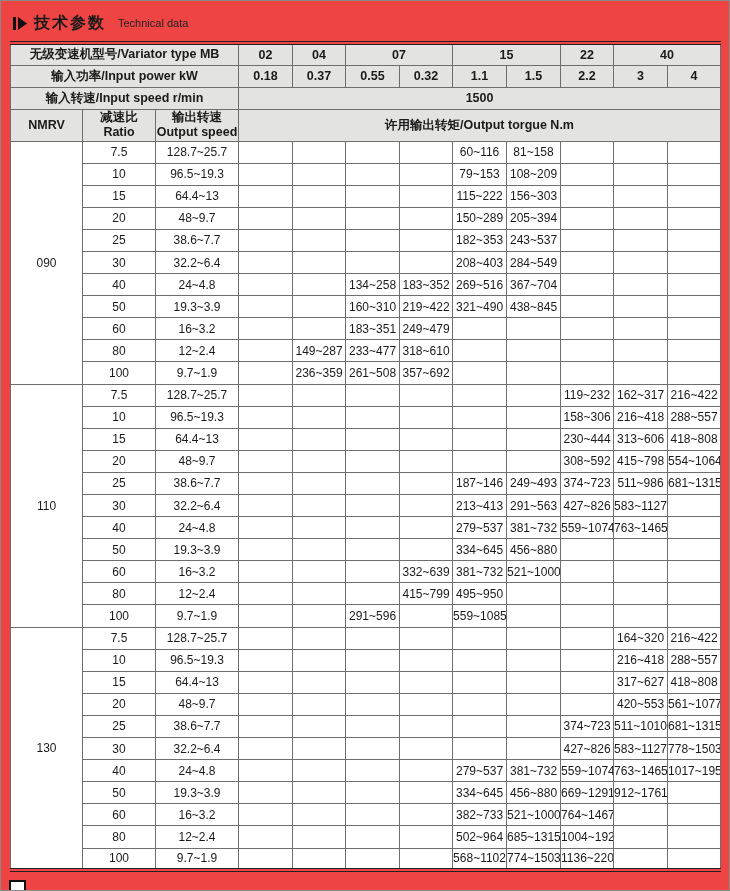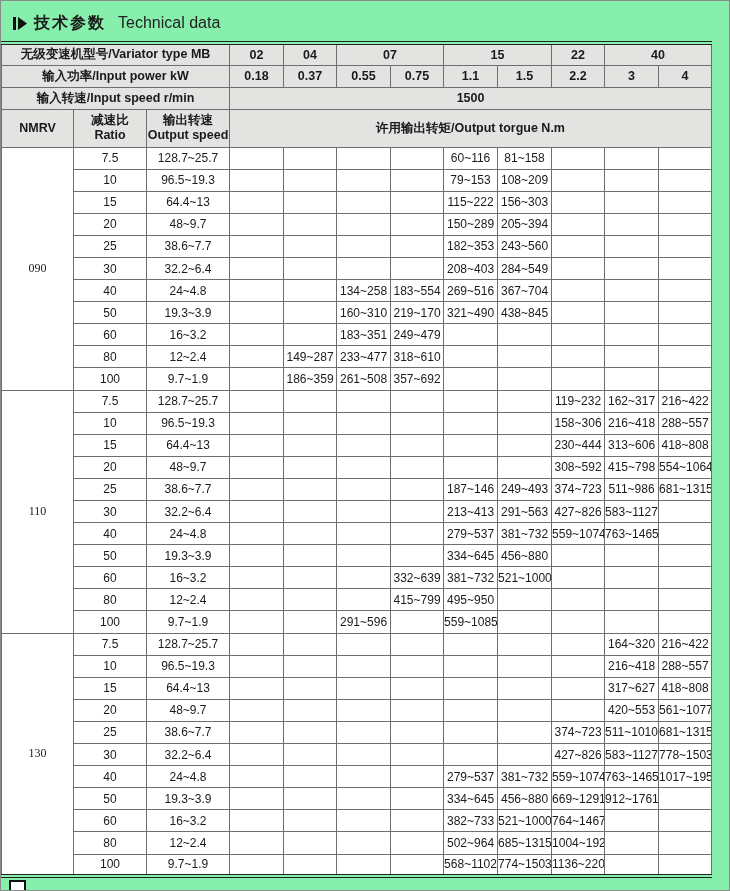--- a/index.html
+++ b/index.html
@@ -8,72 +8,72 @@
     background: #ffffff;
     font-family: "Liberation Sans", "DejaVu Sans", sans-serif;
     color: #1a1a1a;
   }
   .page {
     position: relative;
     width: 730px;
     height: 891px;
     box-sizing: border-box;
     border: 1px solid #8a8a8a;
-    background: #86efac;
+    background: #ef4444;
     overflow: hidden;
   }
   .title-row {
     display: flex;
     align-items: center;
     margin: 11px 0 7px 12px;
     height: 22px;
   }
   .title-icon {
     display: inline-flex;
     align-items: center;
     margin-right: 7px;
   }
   .title-zh {
     font-size: 16px;
     font-weight: bold;
     letter-spacing: 2px;
     margin-right: 12px;
   }
   .title-en {
-    font-size: 16px;
+    font-size: 11px;
     font-weight: normal;
     color: #222;
   }
   table.spec-table {
     border-collapse: collapse;
     table-layout: fixed;
     width: 710px;
-    margin-left: 0;
+    margin-left: 9px;
     border-top: 4px double #222;
     border-bottom: 4px double #222;
   }
   table.spec-table td {
     border: 1px solid #6e6e6e;
     text-align: center;
     vertical-align: middle;
     padding: 0;
     font-size: 12px;
     overflow: hidden;
     white-space: nowrap;
   }
   tr.hdr td {
     background: #e3e3e1;
     font-weight: bold;
     font-size: 12.5px;
   }
   tr.hdr { height: 22px; }
-  tr.col-hdr { height: 38px; }
+  tr.col-hdr { height: 32px; }
   tr.col-hdr .two-line div { line-height: 15px; }
   tr.data-row { height: 22.1px; background: #ffffff; }
-  td.model-cell { font-size: 12.5px; background: #ffffff; font-family: Liberation Serif, serif; }
+  td.model-cell { font-size: 12.5px; background: #ffffff; }
   td.ratio-cell, td.speed-cell, td.torque-cell { font-size: 12px; }
   .bottom-stub {
     position: absolute;
     left: 8px;
     bottom: -4px;
     width: 13px;
     height: 10px;
     border: 2px solid #111;
     background: #fff;
   }
@@ -119,21 +119,21 @@
       <td colspan="2">15</td>
       <td>22</td>
       <td colspan="2">40</td>
     </tr>
 
     <tr class="hdr">
       <td colspan="3">输入功率/Input power kW</td>
       <td>0.18</td>
       <td>0.37</td>
       <td>0.55</td>
-      <td>0.75</td>
+      <td>0.32</td>
       <td>1.1</td>
       <td>1.5</td>
       <td>2.2</td>
       <td>3</td>
       <td>4</td>
     </tr>
 
     <tr class="hdr">
       <td colspan="3">输入转速/Input speed r/min</td>
       <td colspan="9">1500</td>
@@ -212,21 +212,21 @@
           <td class="torque-cell"></td>
         </tr>
         <tr class="data-row">
           <td class="ratio-cell">25</td>
           <td class="speed-cell">38.6~7.7</td>
           <td class="torque-cell"></td>
           <td class="torque-cell"></td>
           <td class="torque-cell"></td>
           <td class="torque-cell"></td>
           <td class="torque-cell">182~353</td>
-          <td class="torque-cell">243~560</td>
+          <td class="torque-cell">243~537</td>
           <td class="torque-cell"></td>
           <td class="torque-cell"></td>
           <td class="torque-cell"></td>
         </tr>
         <tr class="data-row">
           <td class="ratio-cell">30</td>
           <td class="speed-cell">32.2~6.4</td>
           <td class="torque-cell"></td>
           <td class="torque-cell"></td>
           <td class="torque-cell"></td>
@@ -236,34 +236,34 @@
           <td class="torque-cell"></td>
           <td class="torque-cell"></td>
           <td class="torque-cell"></td>
         </tr>
         <tr class="data-row">
           <td class="ratio-cell">40</td>
           <td class="speed-cell">24~4.8</td>
           <td class="torque-cell"></td>
           <td class="torque-cell"></td>
           <td class="torque-cell">134~258</td>
-          <td class="torque-cell">183~554</td>
+          <td class="torque-cell">183~352</td>
           <td class="torque-cell">269~516</td>
           <td class="torque-cell">367~704</td>
           <td class="torque-cell"></td>
           <td class="torque-cell"></td>
           <td class="torque-cell"></td>
         </tr>
         <tr class="data-row">
           <td class="ratio-cell">50</td>
           <td class="speed-cell">19.3~3.9</td>
           <td class="torque-cell"></td>
           <td class="torque-cell"></td>
           <td class="torque-cell">160~310</td>
-          <td class="torque-cell">219~170</td>
+          <td class="torque-cell">219~422</td>
           <td class="torque-cell">321~490</td>
           <td class="torque-cell">438~845</td>
           <td class="torque-cell"></td>
           <td class="torque-cell"></td>
           <td class="torque-cell"></td>
         </tr>
         <tr class="data-row">
           <td class="ratio-cell">60</td>
           <td class="speed-cell">16~3.2</td>
           <td class="torque-cell"></td>
@@ -286,21 +286,21 @@
           <td class="torque-cell"></td>
           <td class="torque-cell"></td>
           <td class="torque-cell"></td>
           <td class="torque-cell"></td>
           <td class="torque-cell"></td>
         </tr>
         <tr class="data-row">
           <td class="ratio-cell">100</td>
           <td class="speed-cell">9.7~1.9</td>
           <td class="torque-cell"></td>
-          <td class="torque-cell">186~359</td>
+          <td class="torque-cell">236~359</td>
           <td class="torque-cell">261~508</td>
           <td class="torque-cell">357~692</td>
           <td class="torque-cell"></td>
           <td class="torque-cell"></td>
           <td class="torque-cell"></td>
           <td class="torque-cell"></td>
           <td class="torque-cell"></td>
         </tr>
         <tr class="data-row">
           <td class="model-cell" rowspan="11">110</td>

